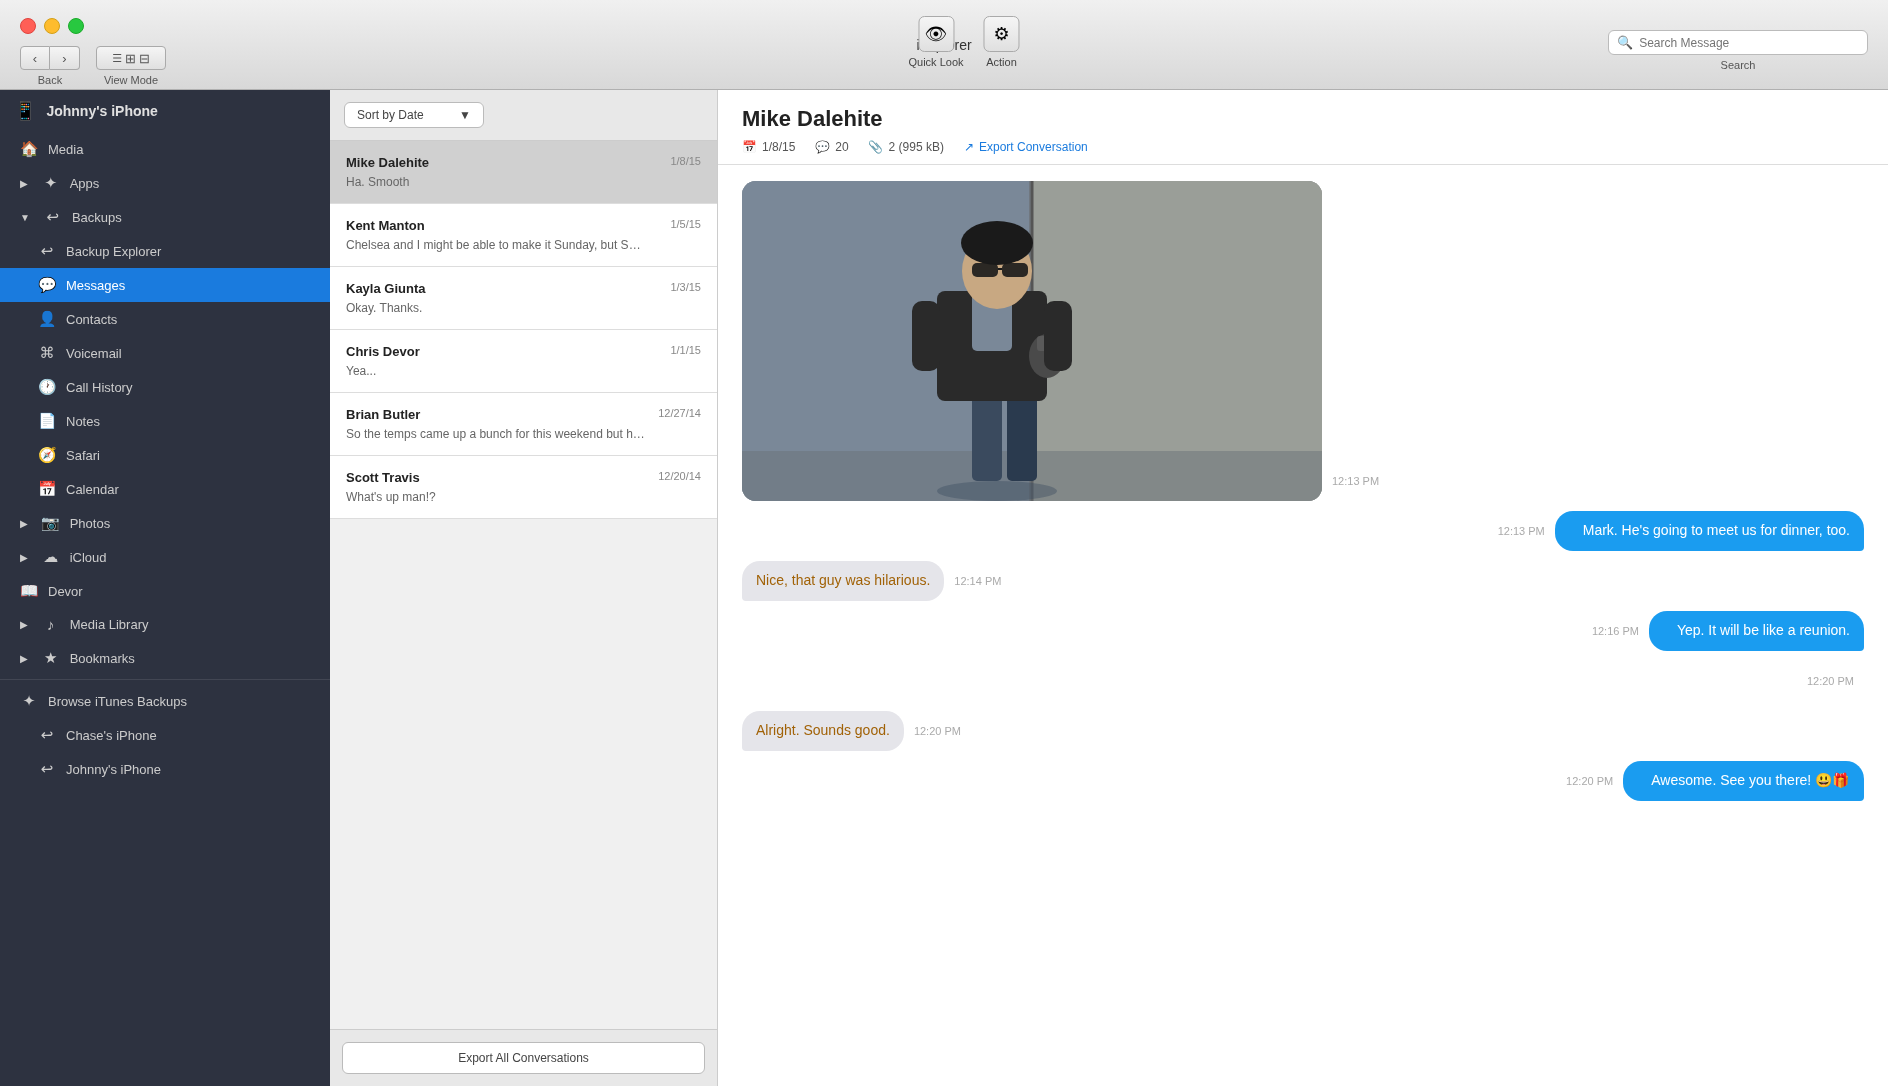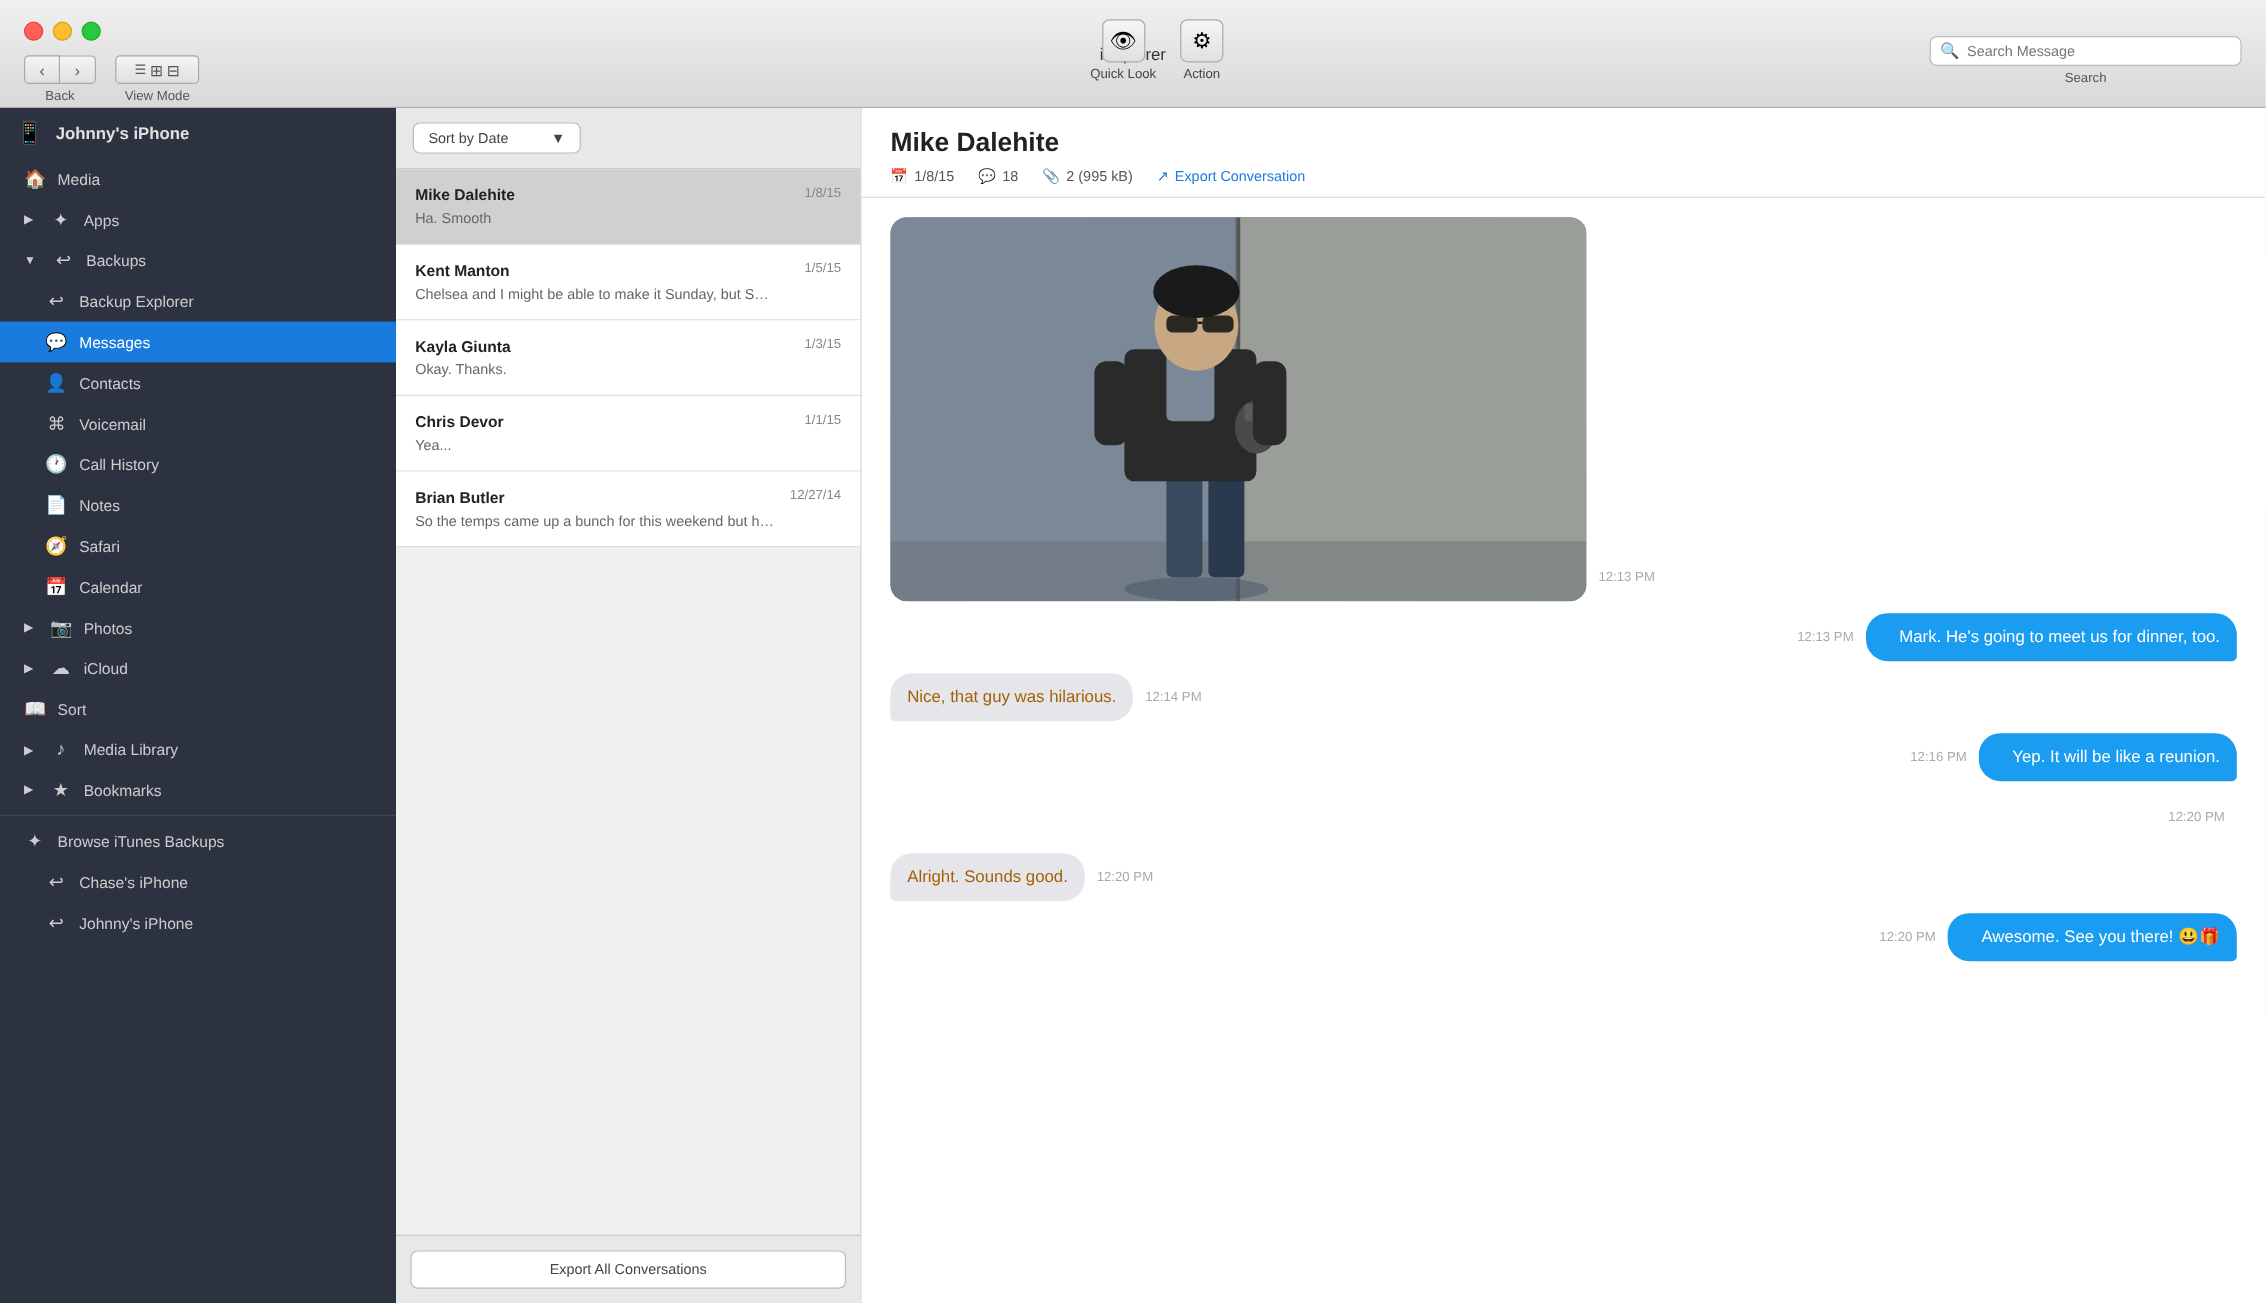--- a/index.html
+++ b/index.html
@@ -251,21 +251,21 @@
     </div>
 
     <div class="sidebar-item">
       <span class="expand-arrow">▶</span>
       <span class="icon">☁</span>
       <span>iCloud</span>
     </div>
 
     <div class="sidebar-item">
       <span class="icon">📖</span>
-      <span>Sort</span>
+      <span>Devor</span>
     </div>
 
     <div class="sidebar-item">
       <span class="expand-arrow">▶</span>
       <span class="icon">♪</span>
       <span>Media Library</span>
     </div>
 
     <div class="sidebar-item">
       <span class="expand-arrow">▶</span>
@@ -328,39 +328,46 @@
           <span class="conv-date">1/1/15</span>
         </div>
         <div class="conv-preview">Yea...</div>
       </div>
       <div class="conv-item">
         <div class="conv-item-header">
           <span class="conv-name">Brian Butler</span>
           <span class="conv-date">12/27/14</span>
         </div>
         <div class="conv-preview">So the temps came up a bunch for this weekend but heavy thunderstorms predicted for Fri and S...</div>
+      </div>
+      <div class="conv-item">
+        <div class="conv-item-header">
+          <span class="conv-name">Scott Travis</span>
+          <span class="conv-date">12/20/14</span>
+        </div>
+        <div class="conv-preview">What's up man!?</div>
       </div>
     </div>
 
     <div class="conv-export-bar">
       <button class="export-btn">Export All Conversations</button>
     </div>
   </div>
 
   <div class="chat-area">
     <div class="chat-header">
       <div class="chat-contact-name">Mike Dalehite</div>
       <div class="chat-meta">
         <div class="chat-meta-item">
           <span>📅</span>
           <span>1/8/15</span>
         </div>
         <div class="chat-meta-item">
           <span>💬</span>
-          <span>18</span>
+          <span>20</span>
         </div>
         <div class="chat-meta-item">
           <span>📎</span>
           <span>2 (995 kB)</span>
         </div>
         <div class="export-conv-link">
           <span>↗</span>
           <span>Export Conversation</span>
         </div>
       </div>

